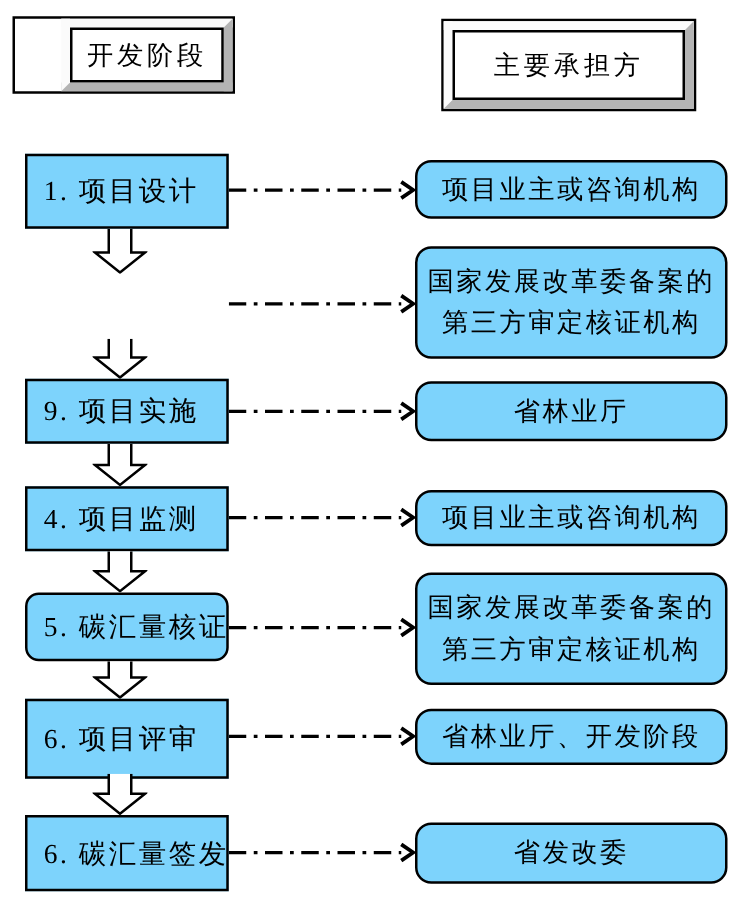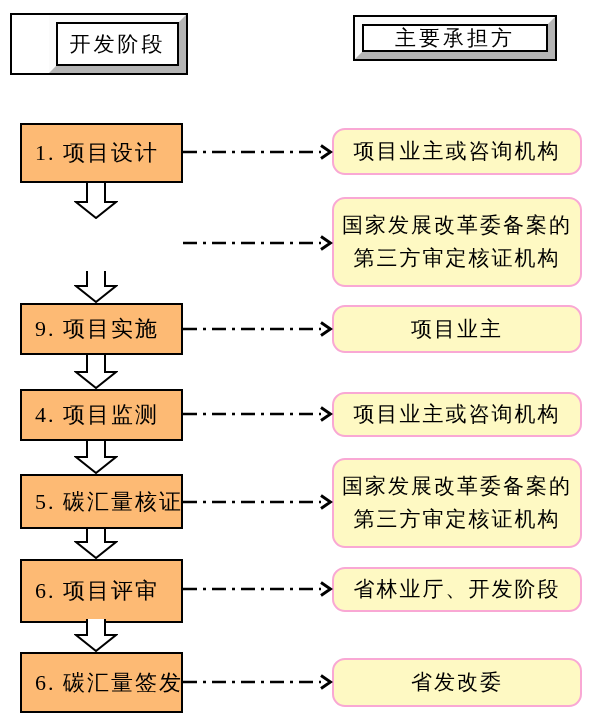--- a/index.html
+++ b/index.html
@@ -15,60 +15,60 @@
     border:7px solid; border-color:#fbfbfb #b4b4b4 #b4b4b4 #fbfbfb;
   }
   .bevel-inner {
     width:100%; height:100%; box-sizing:border-box; border:2px solid #000;
     background:#fff; display:flex; align-items:center; justify-content:center;
     font-size:21px; letter-spacing:3px; white-space:nowrap;
   }
   
   .stage {
     position:absolute; left:20px; width:163px; box-sizing:border-box;
-    border:2px solid #000; background:#fdba74;
+    border:2px solid #000; background:#7dd3fc;
     display:flex; align-items:center; padding-left:13px;
     font-size:22px; letter-spacing:2px; white-space:nowrap;
   }
   
   .party {
     position:absolute; left:332px; width:250px; box-sizing:border-box;
-    border:2px solid #f9a8d4; border-radius:13px; background:#fef9c3;
+    border:2px solid #000000; border-radius:13px; background:#7dd3fc;
     display:flex; align-items:center; justify-content:center; text-align:center;
     font-size:21px; letter-spacing:2px; line-height:1.55; white-space:pre-line;
   }
   svg.connector, svg.down-arrow { position:absolute; display:block; }
 </style>
 </head>
 <body>
 
 <div class="canvas">
 
   <div class="bevel" style="left:10px; top:13px; width:178px; height:62px;padding-left:37px;">
     <div class="bevel-band">
       <div class="bevel-inner">开发阶段</div>
     </div>
   </div>
-  <div class="bevel" style="left:353px; top:15px; width:204px; height:46px;">
+  <div class="bevel" style="left:353px; top:15px; width:204px; height:74px;">
     <div class="bevel-band">
       <div class="bevel-inner">主要承担方</div>
     </div>
   </div>
 
   <div class="stage" style="top:123px; height:60px;">1. 项目设计</div>
   <div class="stage" style="top:303px; height:52px;">9. 项目实施</div>
   <div class="stage" style="top:389px; height:52px;">4. 项目监测</div>
-  <div class="stage" style="top:474px; height:55px;">5. 碳汇量核证</div>
+  <div class="stage" style="top:474px; height:55px;border-radius:11px;">5. 碳汇量核证</div>
   <div class="stage" style="top:559px; height:64px;font-family:Liberation Serif, serif;">6. 项目评审</div>
   <div class="stage" style="top:652px; height:61px;">6. 碳汇量签发</div>
 
   <div class="party" style="top:128px; height:47px;">项目业主或咨询机构</div>
   <div class="party" style="top:197px; height:90px;">国家发展改革委备案的
 第三方审定核证机构</div>
-  <div class="party" style="top:305px; height:48px;">项目业主</div>
+  <div class="party" style="top:305px; height:48px;">省林业厅</div>
   <div class="party" style="top:392px; height:45px;">项目业主或咨询机构</div>
   <div class="party" style="top:458px; height:90px;">国家发展改革委备案的
 第三方审定核证机构</div>
   <div class="party" style="top:567px; height:45px;">省林业厅、开发阶段</div>
   <div class="party" style="top:658px; height:49px;">省发改委</div>
 
   <svg class="down-arrow" style="left:74px; top:183px;" width="44" height="36" viewBox="0 0 44 36">
     <path d="M13 0 V19 H2 L22 35 L42 19 H31 V0" fill="#fff" stroke="#000" stroke-width="2"></path>
   </svg>
   <svg class="down-arrow" style="left:74px; top:271px;" width="44" height="32" viewBox="0 0 44 32">

